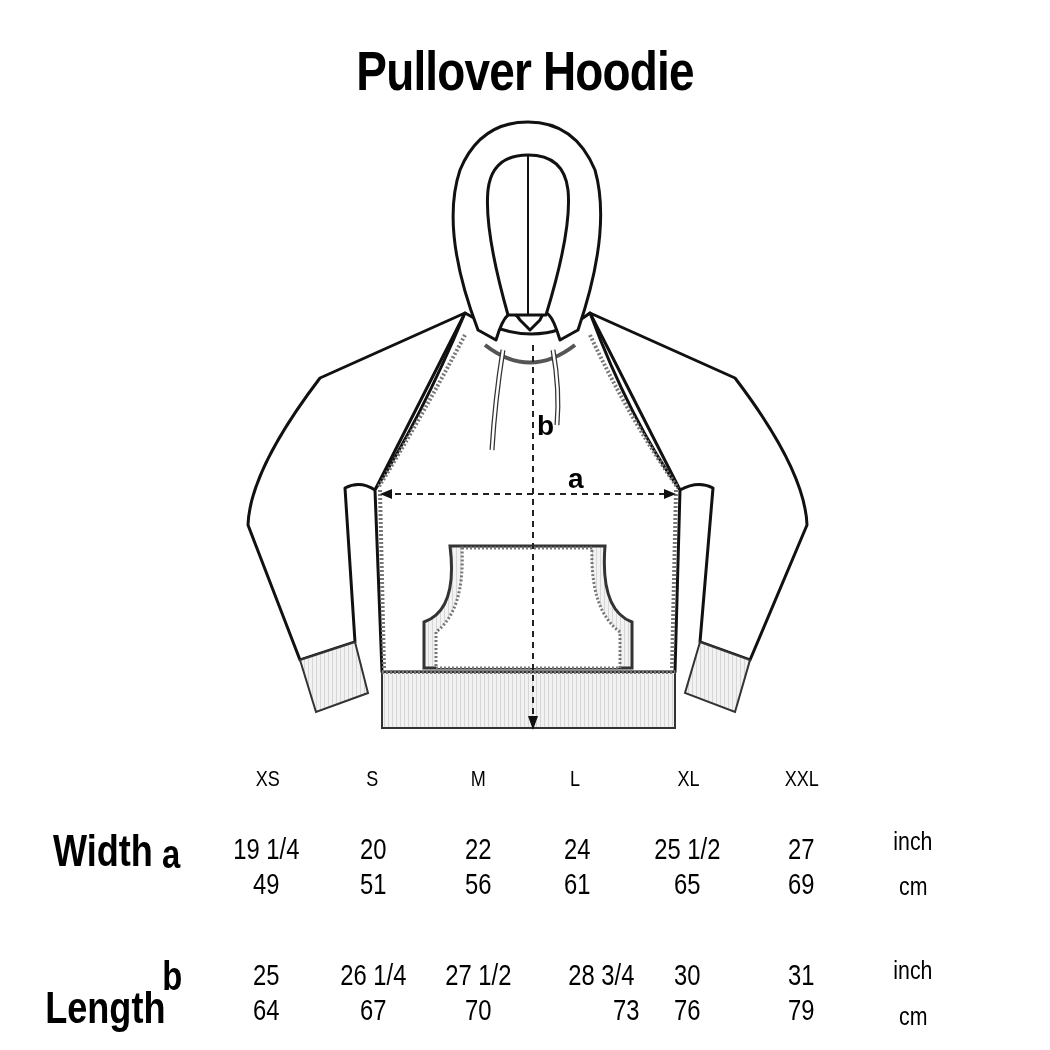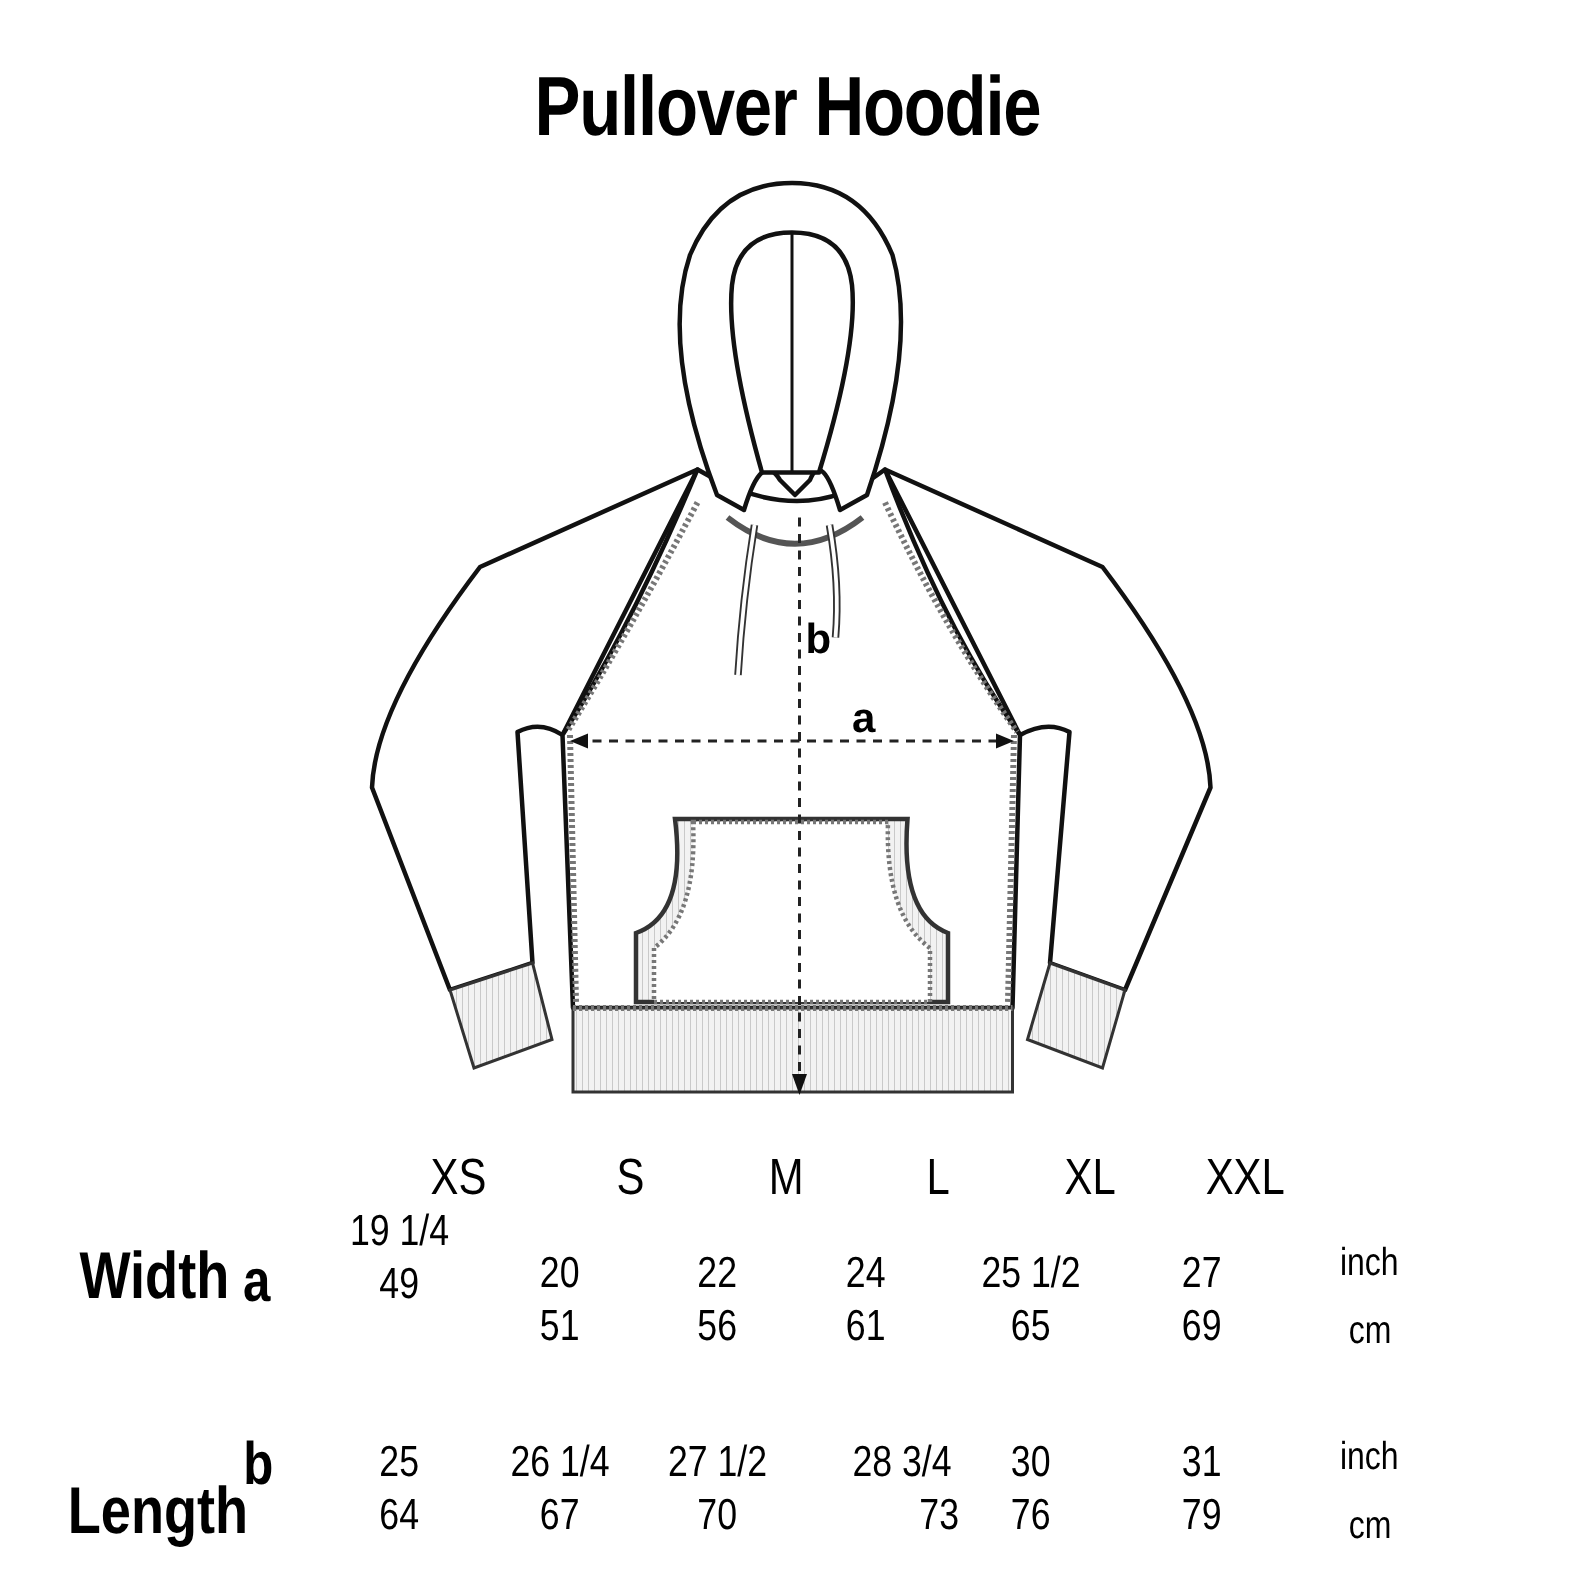--- a/index.html
+++ b/index.html
@@ -3,21 +3,21 @@
   <meta charset="utf-8">
   <style>
     html, body { margin: 0; padding: 0; background: #ffffff; }
     body { width: 1050px; height: 1050px; position: relative; overflow: hidden;
            font-family: "Liberation Sans", sans-serif; color: #000; }
     .title { position: absolute; top: 38px; left: 0; width: 1050px; text-align: center;
              font-size: 56px; font-weight: bold; letter-spacing: -1px;
              transform: scaleX(0.82); transform-origin: 525px 0; }
     svg.diagram { position: absolute; left: 0; top: 0; width: 1050px; height: 760px; }
     .cond { display: inline-block; transform: scaleX(0.82); transform-origin: center; }
-    .size-header { position: absolute; top: 766px; font-size: 34px; text-align: right; width: 120px; }
+    .size-header { position: absolute; top: 766px; font-size: 22px; text-align: center; width: 120px; }
     .row-label { position: absolute; font-size: 44px; font-weight: bold; }
     .row-letter { position: absolute; font-size: 40px; font-weight: bold; }
     .cell { position: absolute; width: 130px; text-align: center; font-size: 29px; line-height: 35px; }
     .unit { position: absolute; width: 80px; text-align: center; font-size: 26px; }
   </style>
 </head>
 <body>
 
 <div class="title">Pullover Hoodie</div>
 
@@ -84,21 +84,21 @@
 <div class="size-header" style="left:208px;"><span class="cond">XS</span></div>
 <div class="size-header" style="left:312px;"><span class="cond">S</span></div>
 <div class="size-header" style="left:418px;"><span class="cond">M</span></div>
 <div class="size-header" style="left:515px;"><span class="cond">L</span></div>
 <div class="size-header" style="left:628px;"><span class="cond">XL</span></div>
 <div class="size-header" style="left:742px;"><span class="cond">XXL</span></div>
 
 <div class="row-label" style="left:42px; top:826px;"><span class="cond">Width</span></div>
 <div class="row-letter" style="left:160px; top:832px;"><span class="cond">a</span></div>
 
-<div class="cell" style="left:201px; top:804px;"><div class="cond">19 1/4</div><br><div class="cond" style="margin-top:-35px">49</div></div>
+<div class="cell" style="left:201px; top:832px;"><div class="cond">19 1/4</div><br><div class="cond" style="margin-top:-35px">49</div></div>
 <div class="cell" style="left:308px; top:832px;"><div class="cond">20</div><br><div class="cond" style="margin-top:-35px">51</div></div>
 <div class="cell" style="left:413px; top:832px;"><div class="cond">22</div><br><div class="cond" style="margin-top:-35px">56</div></div>
 <div class="cell" style="left:512px; top:832px;"><div class="cond">24</div><br><div class="cond" style="margin-top:-35px">61</div></div>
 <div class="cell" style="left:622px; top:832px;"><div class="cond">25 1/2</div><br><div class="cond" style="margin-top:-35px">65</div></div>
 <div class="cell" style="left:736px; top:832px;"><div class="cond">27</div><br><div class="cond" style="margin-top:-35px">69</div></div>
 
 <div class="unit" style="left:873px; top:826px;"><span class="cond">inch</span></div>
 <div class="unit" style="left:873px; top:871px;"><span class="cond">cm</span></div>
 
 <div class="row-label" style="left:32px; top:954px;margin-top:29px;"><span class="cond">Length</span></div>

